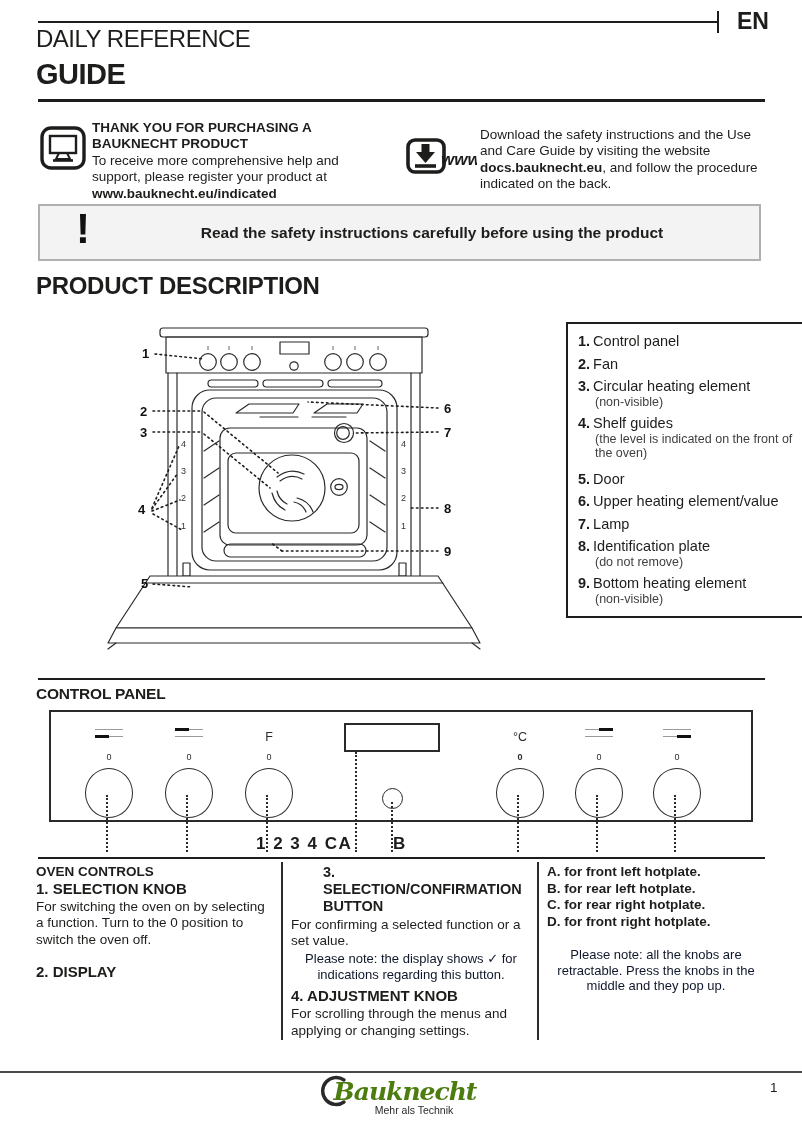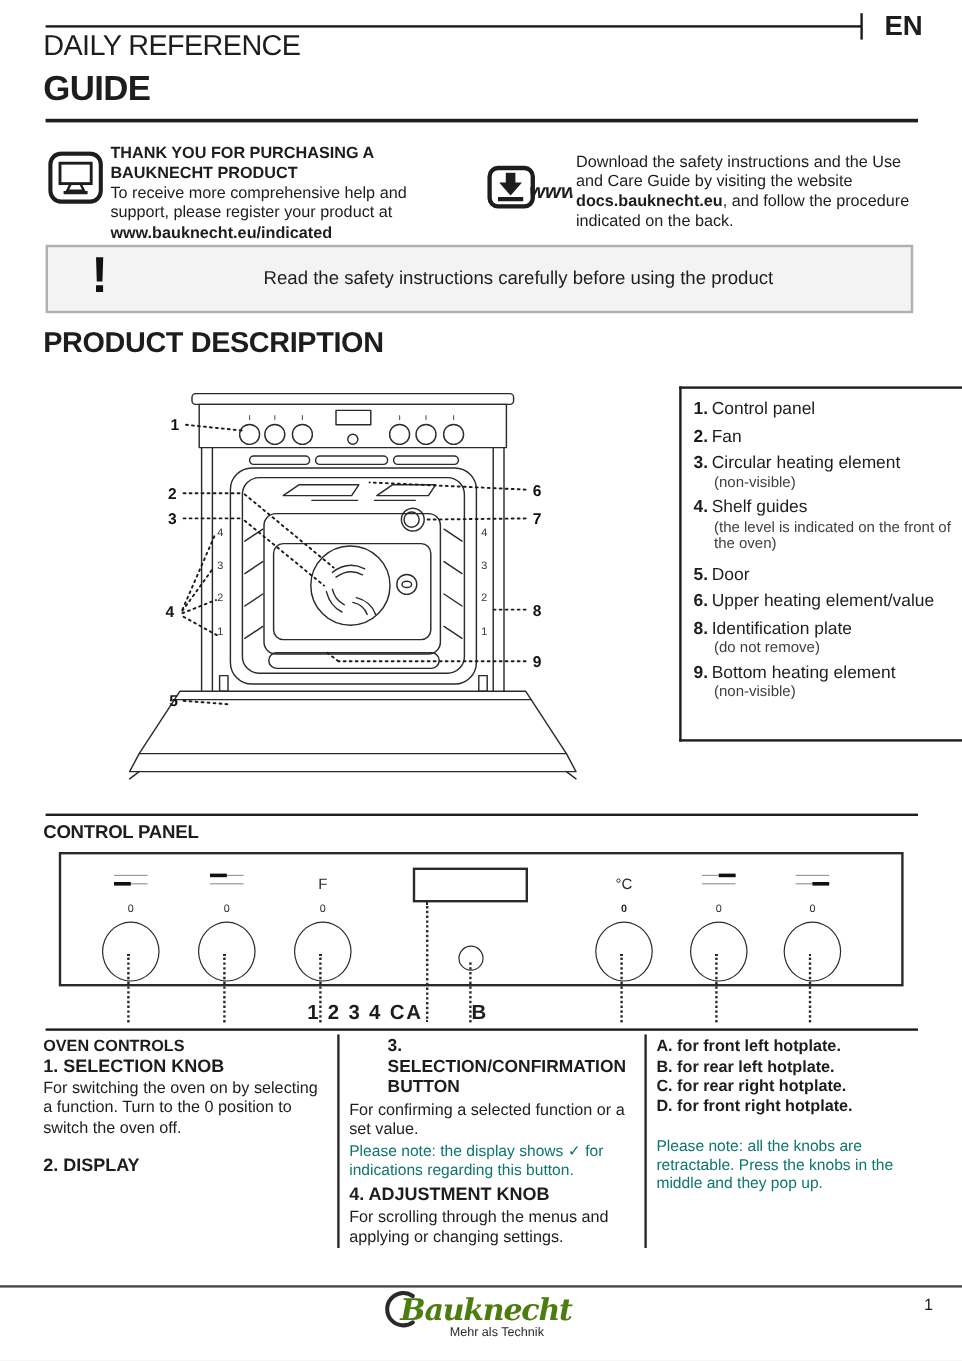--- a/index.html
+++ b/index.html
@@ -13,21 +13,21 @@
   .title1{position:absolute;left:36px;top:25px;font-size:24px;letter-spacing:-.5px;}
   .title2{position:absolute;left:36px;top:58px;font-size:29px;font-weight:bold;letter-spacing:-.5px;}
   
   .intro-txt{font-size:13.5px;line-height:16.4px;}
   .intro-txt .hd{font-weight:bold;}
   
   .warnbox{position:absolute;left:38px;top:204px;width:723px;height:57px;background:#f3f3f3;
            border:2px solid #b0b0b0;box-sizing:border-box;}
   .warnmark{position:absolute;left:36px;top:-1px;font-size:42px;font-weight:800;color:#111;}
   .warntext{position:absolute;inset:0;display:flex;align-items:center;justify-content:center;
-            padding-left:65px;font-size:15.5px;font-weight:normal;}
+            padding-left:65px;font-size:15.5px;font-weight:bold;}
   .h1{position:absolute;left:36px;top:272px;font-size:24px;font-weight:bold;letter-spacing:-.3px;}
   
   .pdlist{position:absolute;left:566px;top:322px;width:236px;height:296px;box-sizing:border-box;
           border-top:2px solid #1d1d1b;border-left:2px solid #1d1d1b;border-bottom:2px solid #1d1d1b;
           padding:9px 0 0 10px;}
   .pd-item{margin-bottom:6px;font-size:14.5px;line-height:16.5px;}
   .pd-item .num{font-weight:bold;margin-right:3px;}
   .pd-note{margin-left:17px;font-size:12.5px;line-height:14.5px;color:#3f3f3f;}
   .pd-note:empty{display:none;}
   
@@ -45,21 +45,21 @@
   .cbtn{position:absolute;left:331px;top:76px;width:21px;height:21px;border:1.7px solid #2a2a2a;
         border-radius:50%;box-sizing:border-box;}
   .leader{position:absolute;width:0;border-left:2px dotted #2a2a2a;}
   .cplab{position:absolute;font-size:17px;font-weight:bold;letter-spacing:1.5px;}
   
   .vdiv{position:absolute;width:2px;background:#2a2a2a;}
   .col{position:absolute;top:864px;font-size:13.5px;line-height:16.2px;}
   .col .sh{font-size:13.5px;font-weight:bold;}
   .col .it{font-size:15px;font-weight:bold;line-height:17px;}
   .col p{margin:2px 0 0 0;}
-  .note{color:#0f766e;font-size:13px;line-height:15.5px;}
+  .note{color:#0f172a;font-size:13px;line-height:15.5px;text-align:center;}
   
   .logo{position:absolute;left:310px;top:1077px;width:180px;text-align:center;}
   .brandwrap{position:relative;display:inline-block;padding-left:10px;}
   .brand{font-family:"DejaVu Serif","Liberation Serif",serif;font-style:italic;font-weight:bold;
          font-size:25px;letter-spacing:-1px;color:#4d7c0f;}
   .brandarc{position:absolute;left:-7px;top:-3px;}
   .tagline{font-size:10.5px;color:#2a2a2a;margin-top:-2px;padding-left:28px;}
   .pagenum{position:absolute;left:770px;top:1080px;font-size:13.5px;}
   svg{display:block;}
   .dstroke{stroke:#2b2b2b;fill:none;stroke-width:1.2;stroke-linecap:round;stroke-linejoin:round;}
@@ -249,20 +249,21 @@
     </svg>
   </div>
 
   <div class="pdlist">
     <div class="pd-item"><span class="num">1.</span><span>Control panel</span></div>
     <div class="pd-item"><span class="num">2.</span><span>Fan</span></div>
     <div class="pd-item"><span class="num">3.</span><span>Circular heating element</span><div class="pd-note">(non-visible)</div></div>
     <div class="pd-item" style="margin-bottom:10px;"><span class="num">4.</span><span>Shelf guides</span><div class="pd-note" style="width:200px;">(the level is indicated on the front of the oven)</div></div>
     <div class="pd-item"><span class="num">5.</span><span>Door</span></div>
     <div class="pd-item"><span class="num">6.</span><span>Upper heating element/value</span></div>
+    <div class="pd-item"><span class="num">7.</span><span>Lamp</span></div>
     <div class="pd-item"><span class="num">8.</span><span>Identification plate</span><div class="pd-note">(do not remove)</div></div>
     <div class="pd-item"><span class="num">9.</span><span>Bottom heating element</span><div class="pd-note">(non-visible)</div></div>
   </div>
 
   <div class="rule" style="left:38px;top:678px;width:727px;height:2px;"></div>
   <div class="h2">CONTROL PANEL</div>
 
   <div class="panel">
 
     <div class="hp" style="left:44px;top:15px;">

